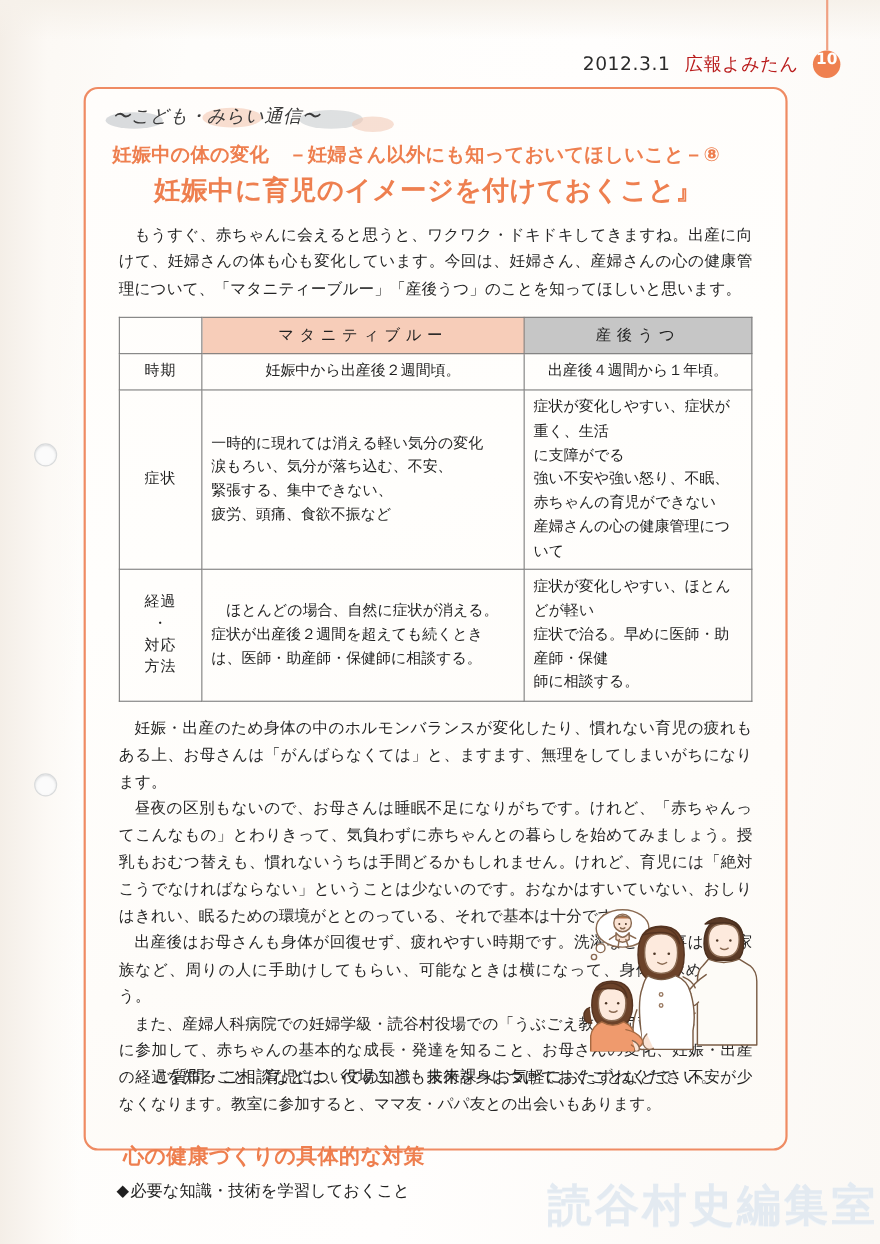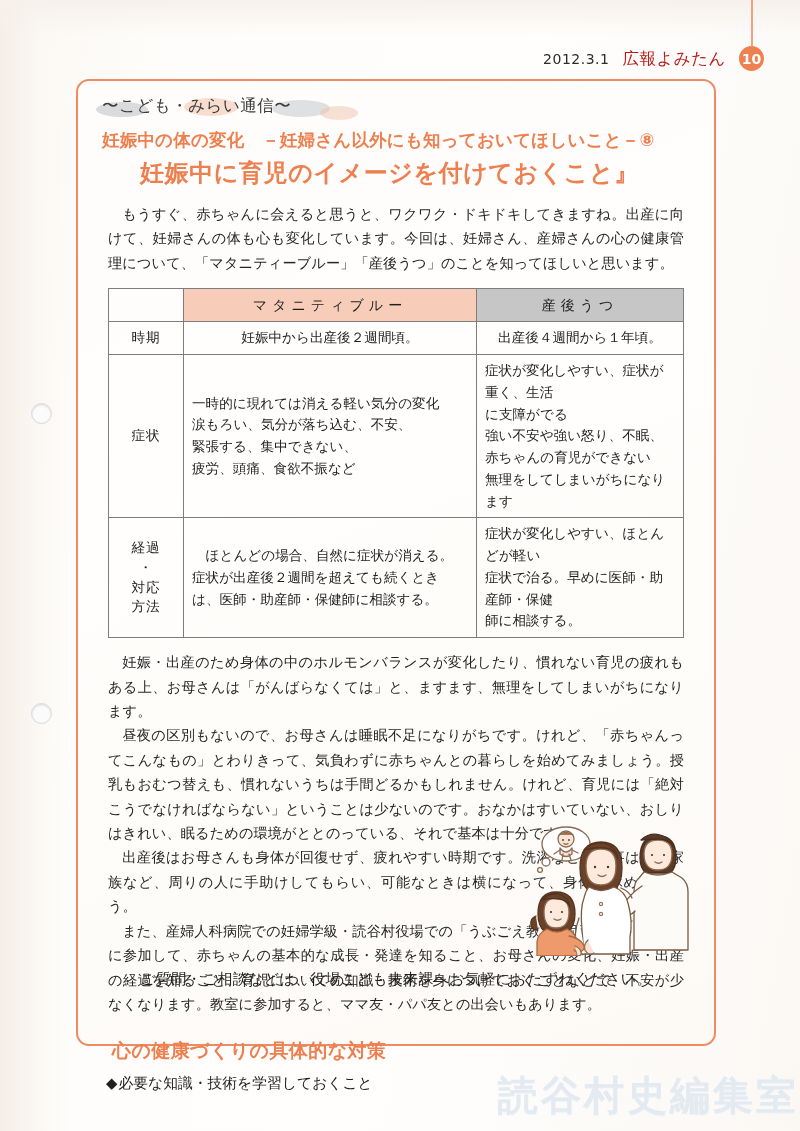--- a/index.html
+++ b/index.html
@@ -50,39 +50,38 @@
   .header-row {
     position: absolute;
     top: 46px;
     right: 36px;
     display: flex;
     align-items: center;
     gap: 13px;
     white-space: nowrap;
   }
   .header-date {
-    font-size: 14px;
+    font-size: 17px;
     color: #2b2b2b;
     letter-spacing: 0.5px;
     text-align: right;
   }
   .header-pub {
     font-size: 16.5px;
     color: #b91c1c;
     letter-spacing: 0.5px;
   }
   .page-badge {
     width: 25px; height: 25px;
     border-radius: 50%;
     background: #ef8050;
     color: #ffffff;
     font-size: 14px;
     font-weight: bold;
     display: flex;
-    align-items: center;
     justify-content: center;
     position: relative;
   }
   .badge-stem {
     position: absolute;
     left: 50%;
     bottom: 100%;
     width: 2px;
     height: 48px;
     margin-left: -1px;
@@ -105,20 +104,21 @@
     position: absolute;
     inset: 0;
     padding: 0;
   }
 
   
   .kicker-wrap {
     position: relative;
     margin: 14px 0 0 24px;
     height: 30px;
+    font-style: italic;
   }
   .kicker-blob {
     position: absolute;
     left: -6px; top: 3px;
     width: 262px; height: 22px;
   }
   .kicker-blob span {
     position: absolute;
     border-radius: 50%;
     opacity: 0.55;
@@ -332,21 +332,21 @@
             <span>一時的に現れては消える軽い気分の変化</span>
             <span>涙もろい、気分が落ち込む、不安、</span>
             <span>緊張する、集中できない、</span>
             <span>疲労、頭痛、食欲不振など</span>
           </td>
           <td class="cell-lines">
             <span>症状が変化しやすい、症状が重く、生活</span>
             <span>に支障がでる</span>
             <span>強い不安や強い怒り、不眠、</span>
             <span>赤ちゃんの育児ができない</span>
-            <span>無理をしてしまいがちになります</span>
+            <span>産婦さんの心の健康管理について</span>
           </td>
         </tr>
 
         <tr>
           <td class="rowlabel">
             <span class="stack">経過</span>
             <span class="stack">・</span>
             <span class="stack">対応</span>
             <span class="stack">方法</span>
           </td>

